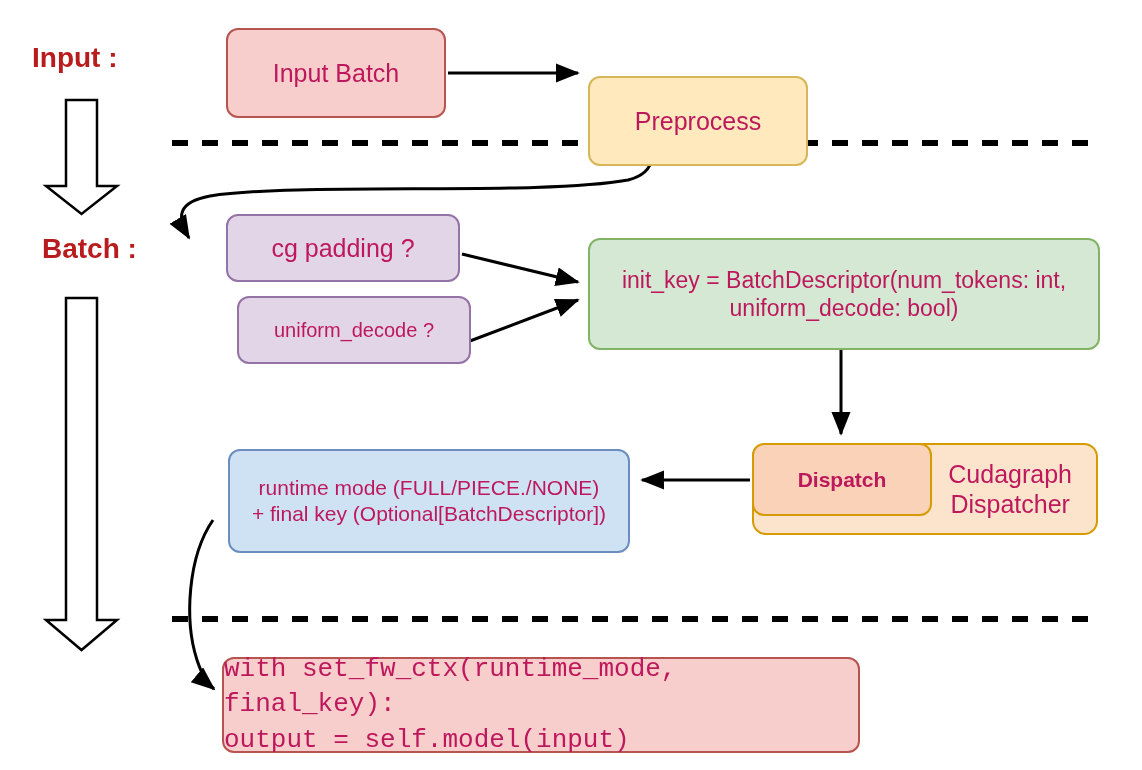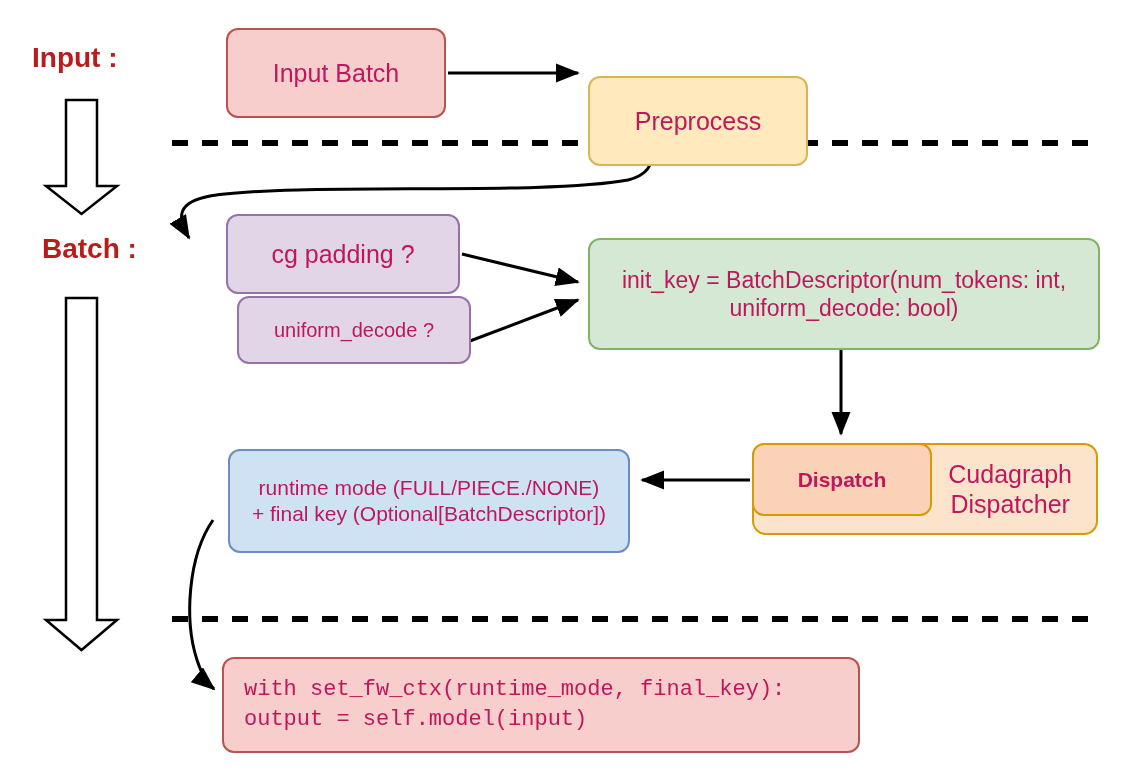--- a/index.html
+++ b/index.html
@@ -61,21 +61,21 @@
   #node-input-batch {
     left: 226px; top: 28px; width: 220px; height: 90px;
     font-size: 25px;
   }
   #node-preprocess {
     left: 588px; top: 28px; width: 220px; height: 90px;
     font-size: 25px;
     margin-top: 48px;
   }
   #node-cg-padding {
-    left: 226px; top: 214px; width: 234px; height: 80px;
+    left: 226px; top: 214px; width: 234px; height: 68px;
     font-size: 25px;
   }
   #node-uniform-decode {
     left: 237px; top: 296px; width: 234px; height: 68px;
     font-size: 20px;
   }
   #node-init-key {
     left: 588px; top: 238px; width: 512px; height: 112px;
     font-size: 23px;
     padding: 0 14px;
@@ -96,24 +96,24 @@
   #node-runtime-mode {
     left: 228px; top: 449px; width: 402px; height: 104px;
     font-size: 21px;
     padding: 0 12px;
   }
   #node-exec-code {
     left: 222px; top: 657px; width: 638px; height: 96px;
     justify-content: flex-start;
     align-items: center;
     font-family: "Liberation Mono", "DejaVu Sans Mono", monospace;
-    font-size: 22px;
+    font-size: 26px;
     line-height: 1.35;
     text-align: left;
-    padding-left: 20px;
+    padding-left: 0;
   }
 
   
   #label-input   { left: 32px;  top: 42px;  font-size: 28px; }
   #label-plan    { left: 42px;  top: 233px; font-size: 28px; }
   #label-execute { left: 16px;  top: 670px; font-size: 28px; }
 </style>
 </head>
 <body>
 

